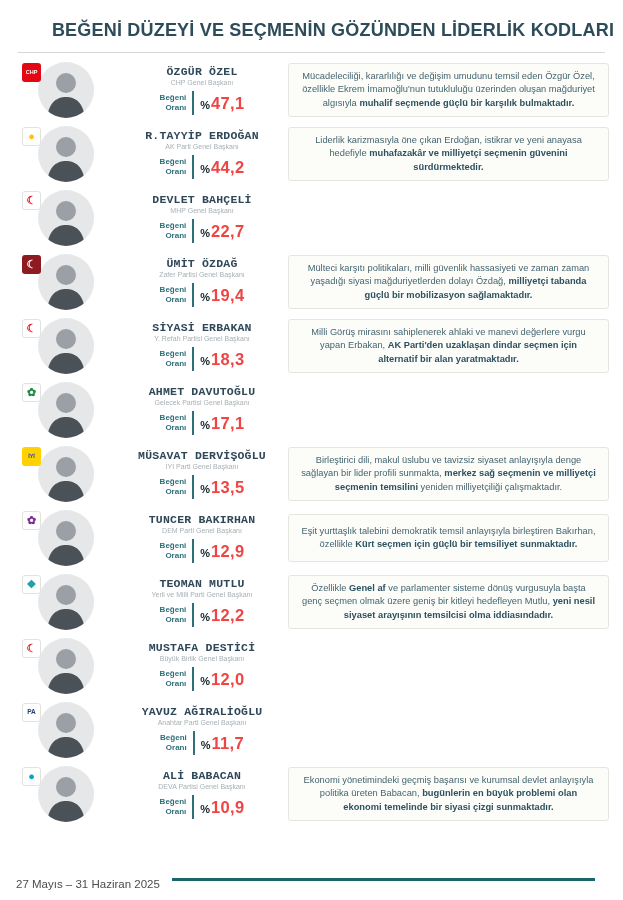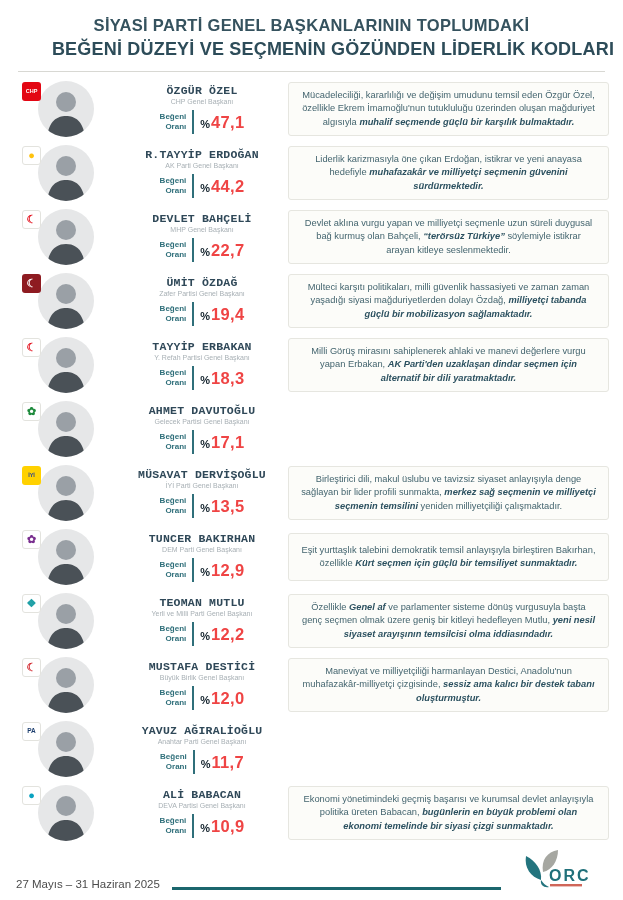--- a/index.html
+++ b/index.html
@@ -28,34 +28,33 @@
   .begeni-label { font-size:8px; line-height:1.2; font-weight:600; color:#2f6f7a; text-align:right; margin-right:6px; }
   .score-divider { width:2px; height:24px; background:#2f6f7a; margin-right:6px; }
   .score-wrap { display:flex; align-items:baseline; }
   .percent { font-size:11px; font-weight:700; color:#13222c; margin-right:1px; }
   .score-value { font-size:16.5px; font-weight:800; color:#ef4444; letter-spacing:.3px; }
 
   .row-right { flex:1; margin-left:2px; }
   .desc-box { background:#fcfcf9; border:1px solid #e6e6e0; border-radius:3px; min-height:48px;
     display:flex; align-items:center; justify-content:center; padding:6px 12px; }
   .desc-text { font-size:9.3px; line-height:1.42; color:#44656f; text-align:center; }
-  .desc-text b { color:#2c5160; font-weight:800;font-style:italic; }
-
-  .footer { position:absolute; left:0; right:16px; bottom:10px; display:flex; align-items:flex-end; padding:0 16px; }
+  .desc-text b { color:#2c5160; font-weight:800; }
+
+  .footer { position:absolute; left:0; right:0; bottom:10px; display:flex; align-items:flex-start; padding:0 16px; }
   .footer-date { font-size:11.5px; color:#4c4c4c; white-space:nowrap; }
   .footer-line { flex:1; height:3px; background:#1b666d; margin:0 12px; }
   .orc { display:flex; align-items:center; }
 </style>
 </head>
 <body>
 
 <div class="page">
 
   <div class="header">
-    <div class="title1">SİYASİ PARTİ GENEL BAŞKANLARININ TOPLUMDAKİ</div>
     <div class="title2">BEĞENİ DÜZEYİ VE SEÇMENİN GÖZÜNDEN LİDERLİK KODLARI</div>
     <hr class="header-rule">
   </div>
 
   <div class="leaders">
     <div class="row">
       <div class="row-left">
         <span class="party-logo" style="background: rgb(227, 6, 19); color: rgb(255, 255, 255); font-size: 5.5px;">CHP</span>
         <span class="photo">
           <svg width="56" height="56" viewBox="0 0 56 56">
@@ -136,25 +135,20 @@
             <span>Beğeni</span><br>
             <span>Oranı</span>
           </span>
           <span class="score-divider"></span>
           <span class="score-wrap">
             <span class="percent">%</span>
             <span class="score-value">22,7</span>
           </span>
         </div>
       </div>
-      <div class="row-right">
-        <div class="desc-box">
-          <span class="desc-text"><span>Devlet aklına vurgu yapan ve milliyetçi seçmenle uzun süreli duygusal bağ kurmuş olan Bahçeli, </span><b>“terörsüz Türkiye”</b><span> söylemiyle istikrar arayan kitleye seslenmektedir.</span></span>
-        </div>
-      </div>
     </div>
 
     <div class="row">
       <div class="row-left">
         <span class="party-logo" style="background: rgb(142, 27, 33); color: rgb(255, 255, 255); font-size: 11px;">☾</span>
         <span class="photo">
           <svg width="56" height="56" viewBox="0 0 56 56">
             <circle cx="28" cy="21" r="10" fill="#9aa0a6"></circle>
             <path d="M9 56 C11 40 19 35 28 35 C37 35 45 40 47 56 Z" fill="#4a5157"></path>
           </svg>
@@ -186,37 +180,37 @@
       <div class="row-left">
         <span class="party-logo" style="background: rgb(255, 255, 255); color: rgb(227, 10, 23); border: 1px solid rgb(227, 227, 222); font-size: 11px;">☾</span>
         <span class="photo">
           <svg width="56" height="56" viewBox="0 0 56 56">
             <circle cx="28" cy="21" r="10" fill="#9aa0a6"></circle>
             <path d="M9 56 C11 40 19 35 28 35 C37 35 45 40 47 56 Z" fill="#4a5157"></path>
           </svg>
         </span>
       </div>
       <div class="row-mid">
-        <div class="leader-name">TAYYİP ERBAKAN</div>
+        <div class="leader-name">SİYASİ ERBAKAN</div>
         <div class="leader-party">Y. Refah Partisi Genel Başkanı</div>
         <div class="score-line">
           <span class="begeni-label">
             <span>Beğeni</span><br>
             <span>Oranı</span>
           </span>
           <span class="score-divider"></span>
           <span class="score-wrap">
             <span class="percent">%</span>
             <span class="score-value">18,3</span>
           </span>
         </div>
       </div>
       <div class="row-right">
         <div class="desc-box">
-          <span class="desc-text"><span>Milli Görüş mirasını sahiplenerek ahlaki ve manevi değerlere vurgu yapan Erbakan, </span><b>AK Parti'den uzaklaşan dindar seçmen için alternatif bir dili yaratmaktadır.</b></span>
+          <span class="desc-text"><span>Milli Görüş mirasını sahiplenerek ahlaki ve manevi değerlere vurgu yapan Erbakan, </span><b>AK Parti'den uzaklaşan dindar seçmen için alternatif bir alan yaratmaktadır.</b></span>
         </div>
       </div>
     </div>
 
     <div class="row">
       <div class="row-left">
         <span class="party-logo" style="background: rgb(255, 255, 255); color: rgb(30, 138, 60); border: 1px solid rgb(227, 227, 222); font-size: 11px;">✿</span>
         <span class="photo">
           <svg width="56" height="56" viewBox="0 0 56 56">
             <circle cx="28" cy="21" r="10" fill="#9aa0a6"></circle>
@@ -353,25 +347,20 @@
         <div class="score-line">
           <span class="begeni-label">
             <span>Beğeni</span><br>
             <span>Oranı</span>
           </span>
           <span class="score-divider"></span>
           <span class="score-wrap">
             <span class="percent">%</span>
             <span class="score-value">12,0</span>
           </span>
-        </div>
-      </div>
-      <div class="row-right">
-        <div class="desc-box">
-          <span class="desc-text"><span>Maneviyat ve milliyetçiliği harmanlayan Destici, Anadolu'nun muhafazakâr-milliyetçi çizgisinde, </span><b>sessiz ama kalıcı bir destek tabanı oluşturmuştur.</b></span>
         </div>
       </div>
     </div>
 
     <div class="row">
       <div class="row-left">
         <span class="party-logo" style="background: rgb(255, 255, 255); color: rgb(28, 62, 110); border: 1px solid rgb(227, 227, 222); font-size: 6.5px;">PA</span>
         <span class="photo">
           <svg width="56" height="56" viewBox="0 0 56 56">
             <circle cx="28" cy="21" r="10" fill="#9aa0a6"></circle>
@@ -425,24 +414,15 @@
         <div class="desc-box">
           <span class="desc-text"><span>Ekonomi yönetimindeki geçmiş başarısı ve kurumsal devlet anlayışıyla politika üreten Babacan, </span><b>bugünlerin en büyük problemi olan ekonomi temelinde bir siyasi çizgi sunmaktadır.</b></span>
         </div>
       </div>
     </div>
   </div>
 
   <div class="footer">
     <span class="footer-date">27 Mayıs – 31 Haziran 2025</span>
     <span class="footer-line"></span>
-    <span class="orc">
-      <svg width="78" height="40" viewBox="0 0 78 40">
-        <path d="M30 22 C28 10 34 2 45 0 C45 11 39 20 30 22 Z" fill="#a6a7a1"></path>
-        <path d="M28 30 C18 27 11 18 13 6 C23 11 29 20 28 30 Z" fill="#23747e"></path>
-        <path d="M28 30 C30 33 32 35 36 37 C31 38 27 35 28 30 Z" fill="#23747e"></path>
-        <text x="36" y="31" font-family="Liberation Sans, sans-serif" font-size="16" font-weight="bold" fill="#20707a" letter-spacing="2">ORC</text>
-        <rect x="37" y="34" width="32" height="2.4" fill="#c84b3c" opacity="0.85"></rect>
-      </svg>
-    </span>
   </div>
 
 </div>
 
 </body></html>

